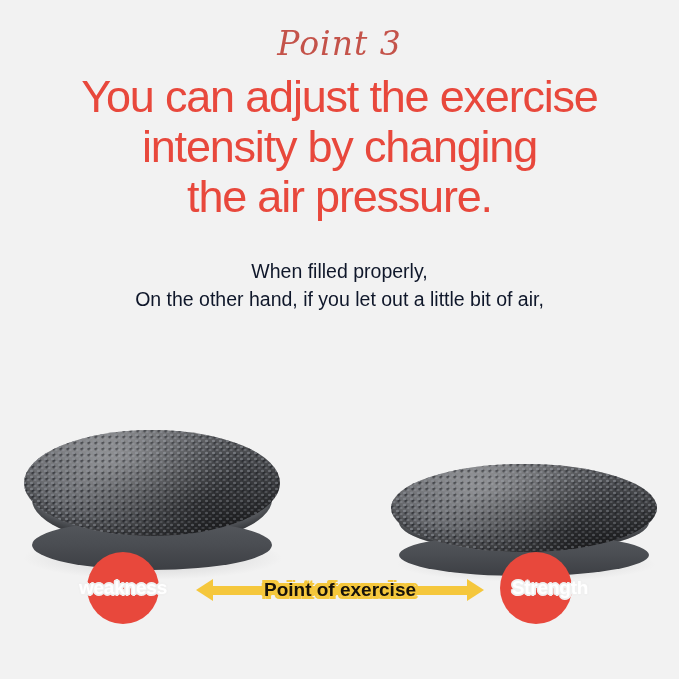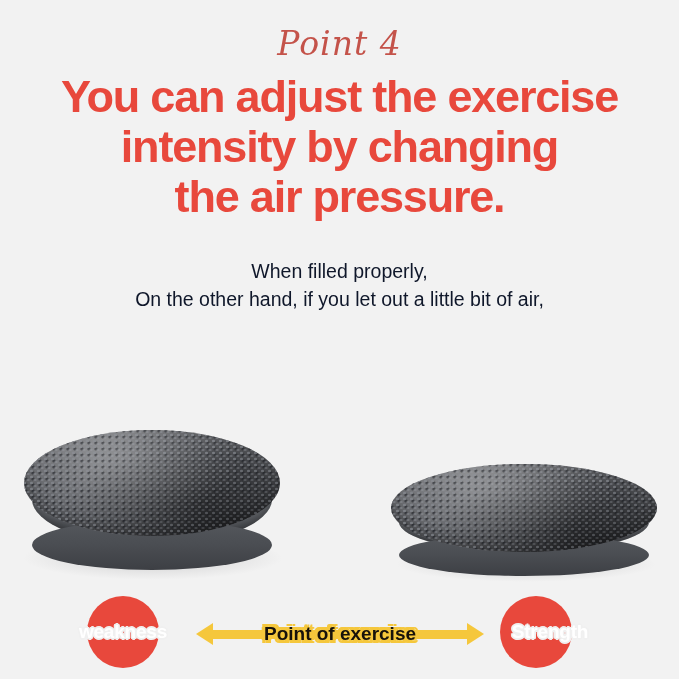--- a/index.html
+++ b/index.html
@@ -40,21 +40,21 @@
 
   
   .headline {
     position: absolute;
     top: 72px;
     left: 0;
     width: 679px;
     text-align: center;
     color: #e8483c;
     font-family: "Liberation Sans", sans-serif;
-    font-weight: 700;
+    font-weight: 400;
     font-size: 45px;
     line-height: 50px;
     letter-spacing: -1.2px;
   }
   .headline .hl-line { display: block; white-space: nowrap; }
 
   
   .body-copy {
     position: absolute;
     top: 258px;
@@ -123,21 +123,21 @@
     border-radius: 50%;
     background: linear-gradient(180deg, #55585d 0%, #4a4d52 50%, #3d3f44 100%);
   }
   .disc-shadow {
     position: absolute;
     border-radius: 50%;
     background: radial-gradient(ellipse at 50% 50%, rgba(120,120,122,0.30), rgba(120,120,122,0) 70%);
   }
 
   
-  .scale { position: absolute; left: 0; top: 590px; width: 679px; height: 90px; }
+  .scale { position: absolute; left: 0; top: 546px; width: 679px; height: 90px; }
 
   .scale-circle {
     position: absolute;
     width: 72px;
     height: 72px;
     border-radius: 50%;
     background: #e8483c;
     top: 6px;
   }
   .scale-circle.left  { left: 87px; }
@@ -213,21 +213,21 @@
        0 -3.4px 0 #f5c73c, 0 3.4px 0 #f5c73c,
       -3.4px 0 0 #f5c73c, 3.4px 0 0 #f5c73c,
       -2px -3.2px 0 #f5c73c, 2px 3.2px 0 #f5c73c;
   }
 </style>
 </head>
 <body>
 
 <div class="page">
 
-  <div class="eyebrow">Point 4</div>
+  <div class="eyebrow">Point 3</div>
 
   <div class="headline">
     <span class="hl-line">You can adjust the exercise</span>
     <span class="hl-line">intensity by changing</span>
     <span class="hl-line">the air pressure.</span>
   </div>
 
   <div class="body-copy">
     <span class="bd-line">When filled properly,</span>
     <span class="bd-line">On the other hand, if you let out a little bit of air,</span>

